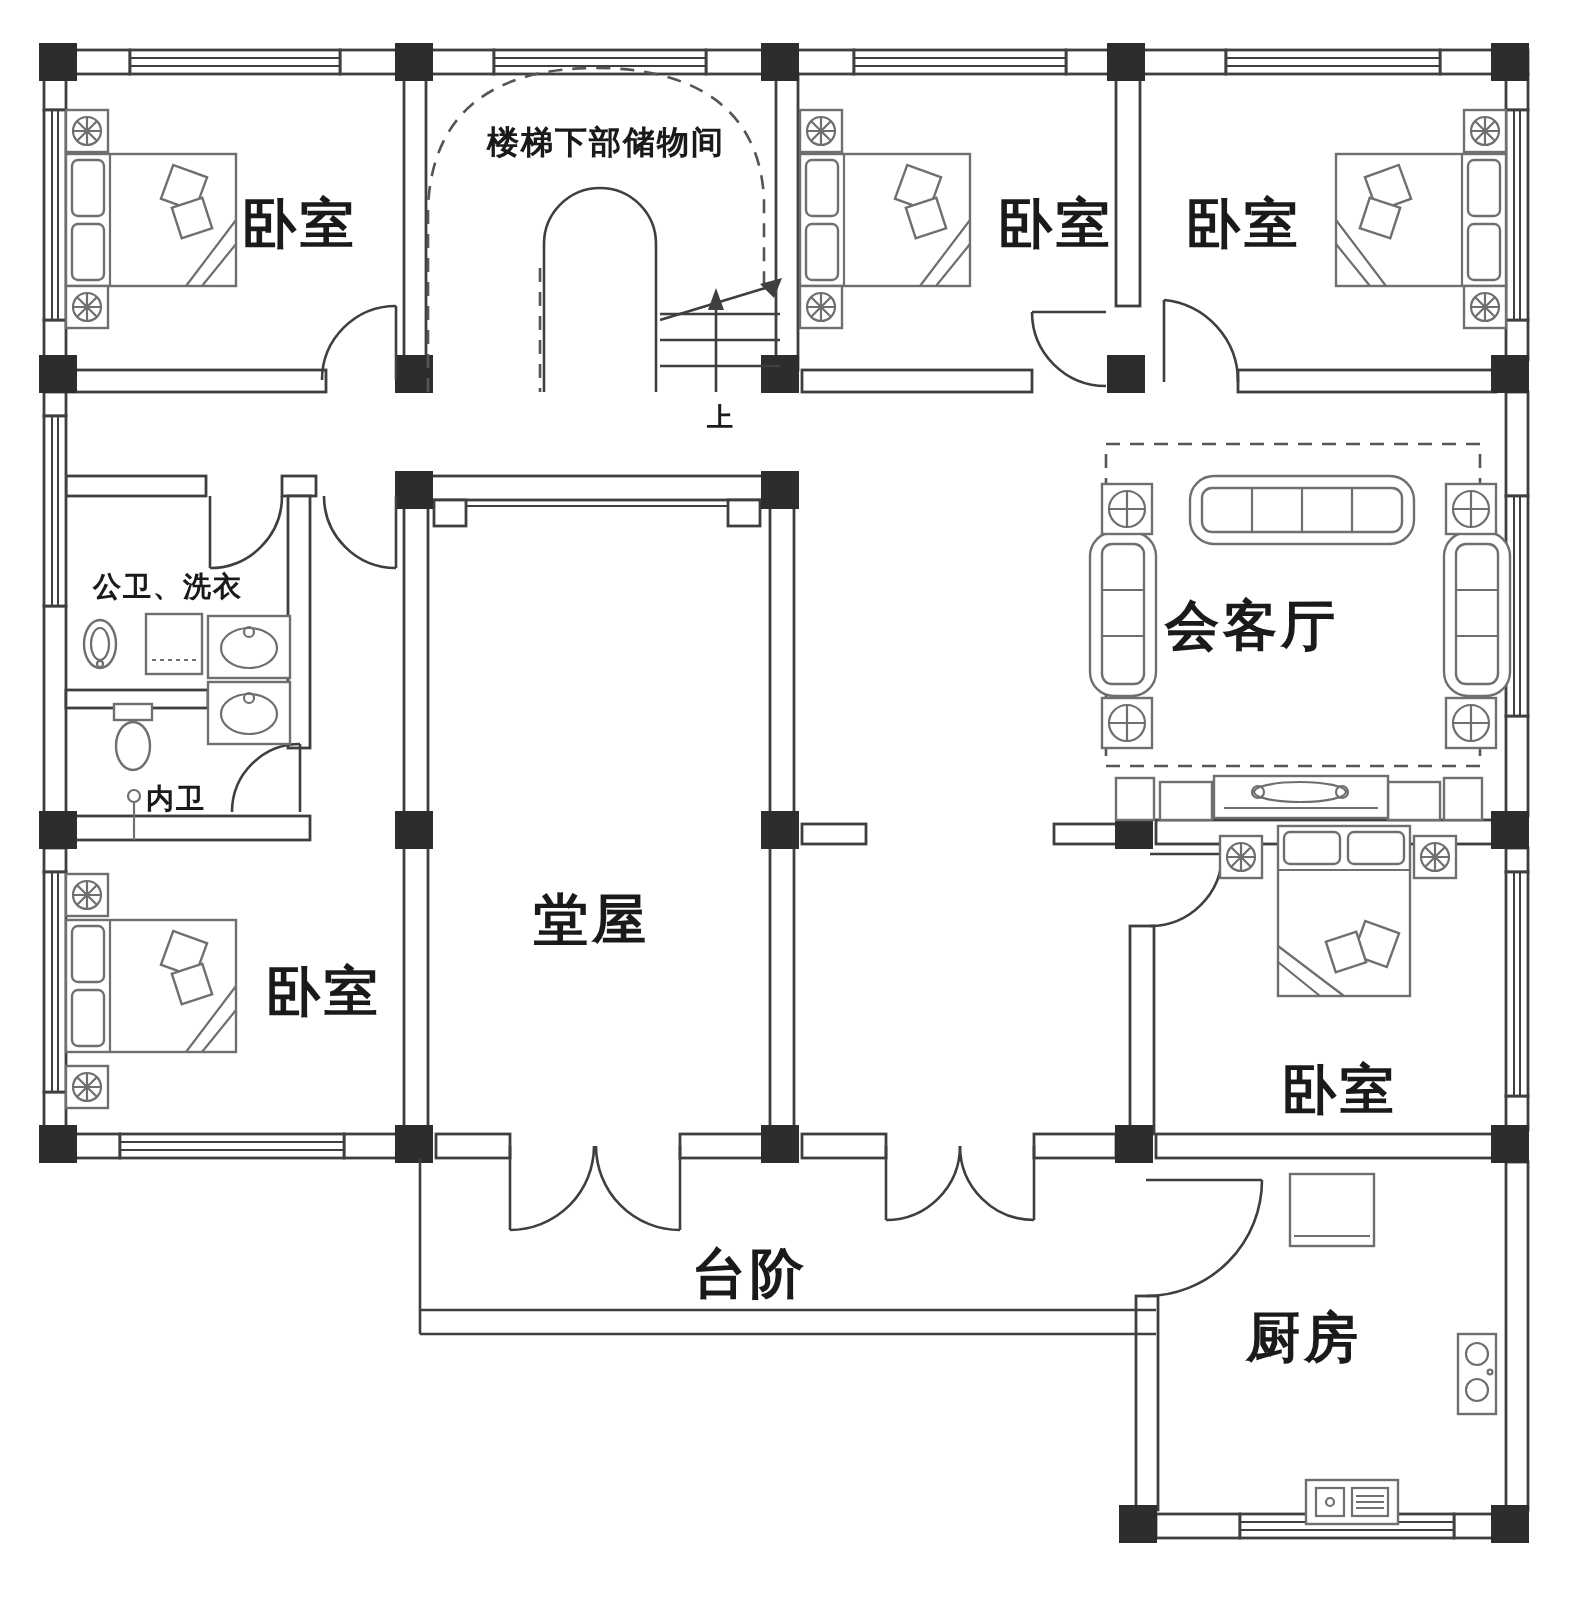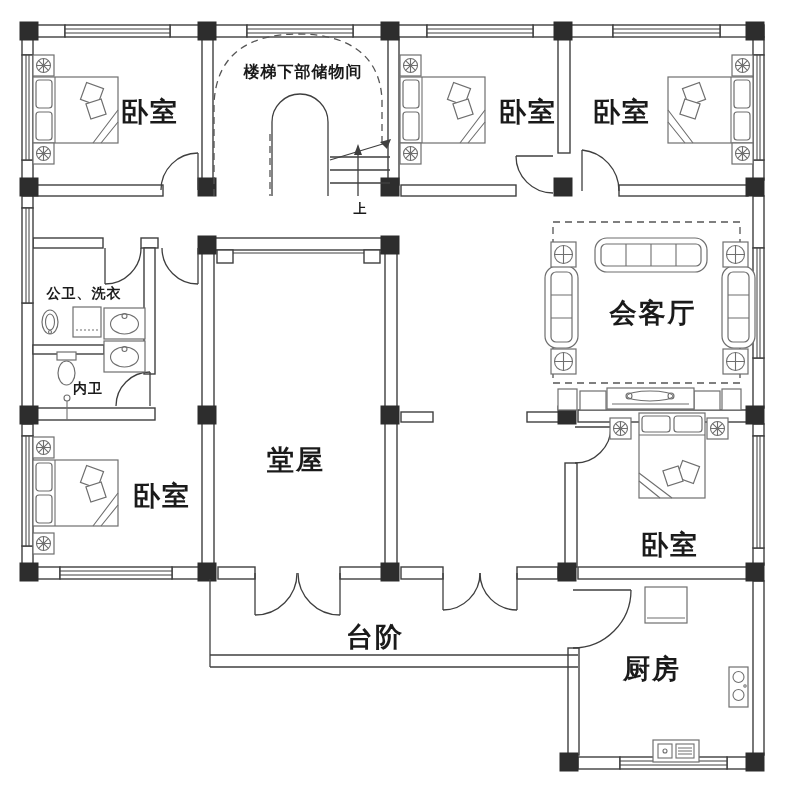--- a/index.html
+++ b/index.html
@@ -408,20 +408,20 @@
     </g>
   </g>
 </svg>
 
   <div class="label lg" style="left:150px;top:112px">卧室</div>
   <div class="label md" style="left:303px;top:72px">楼梯下部储物间</div>
   <div class="label lg" style="left:528px;top:112px">卧室</div>
   <div class="label lg" style="left:622px;top:112px">卧室</div>
   <div class="label xs" style="left:360px;top:209px">上</div>
   <div class="label sm" style="left:84px;top:294px">公卫、洗衣</div>
-  <div class="label sm" style="left:88px;top:389px">内卫</div>
-  <div class="label lg" style="left:653px;top:313px">会客厅</div>
+  <div class="label sm" style="left:88px;top:400px">内卫</div>
+  <div class="label lg" style="left:626px;top:313px">会客厅</div>
   <div class="label lg" style="left:296px;top:460px">堂屋</div>
   <div class="label lg" style="left:162px;top:496px">卧室</div>
   <div class="label lg" style="left:670px;top:545px">卧室</div>
   <div class="label lg" style="left:375px;top:637px">台阶</div>
   <div class="label lg" style="left:652px;top:669px">厨房</div>
 </div>
 
 </body></html>

